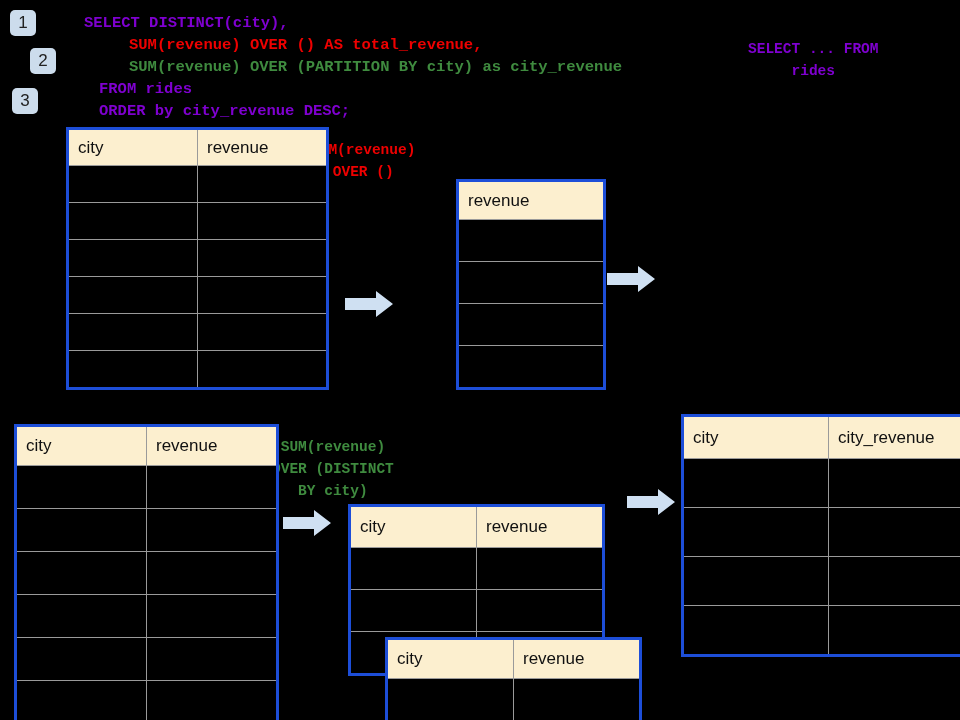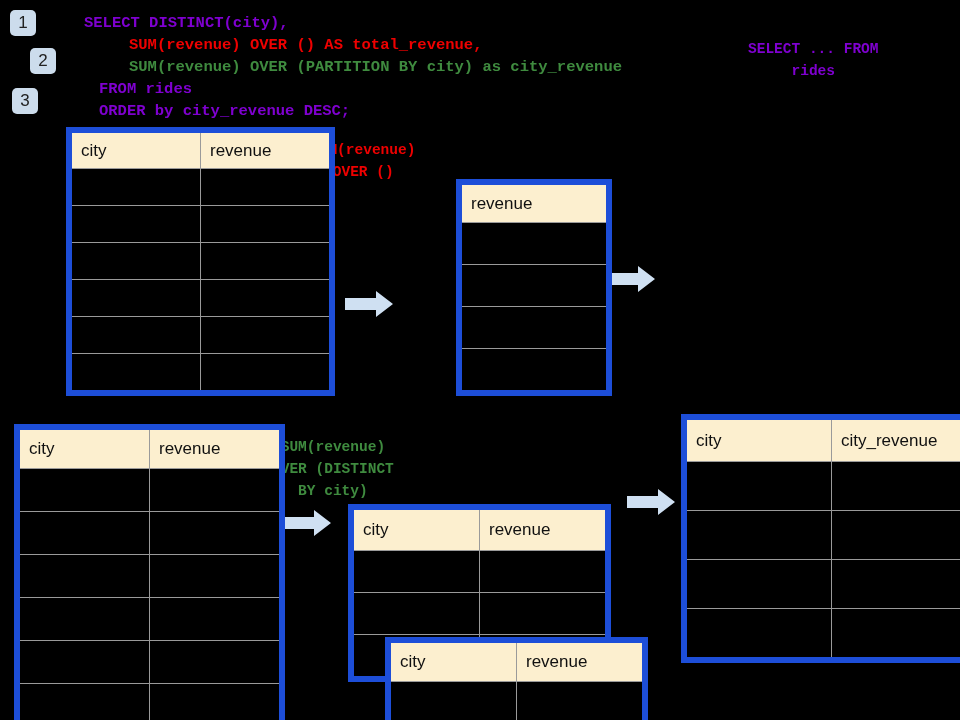--- a/index.html
+++ b/index.html
@@ -57,21 +57,21 @@
   .arrow {
     position: absolute;
   }
 
   
   .tbl {
     position: absolute;
     border-collapse: collapse;
     table-layout: fixed;
     background: #3b82f6;
-    border: 6px solid #1d4ed8;
+    border: 3px solid #1d4ed8;
   }
   .tbl td, .tbl th {
     border: 1px solid #9a9a9a;
     padding: 0;
     margin: 0;
   }
   .tbl th {
     background: #fcefcf;
     color: #101010;
     font-family: "Liberation Sans", sans-serif;

